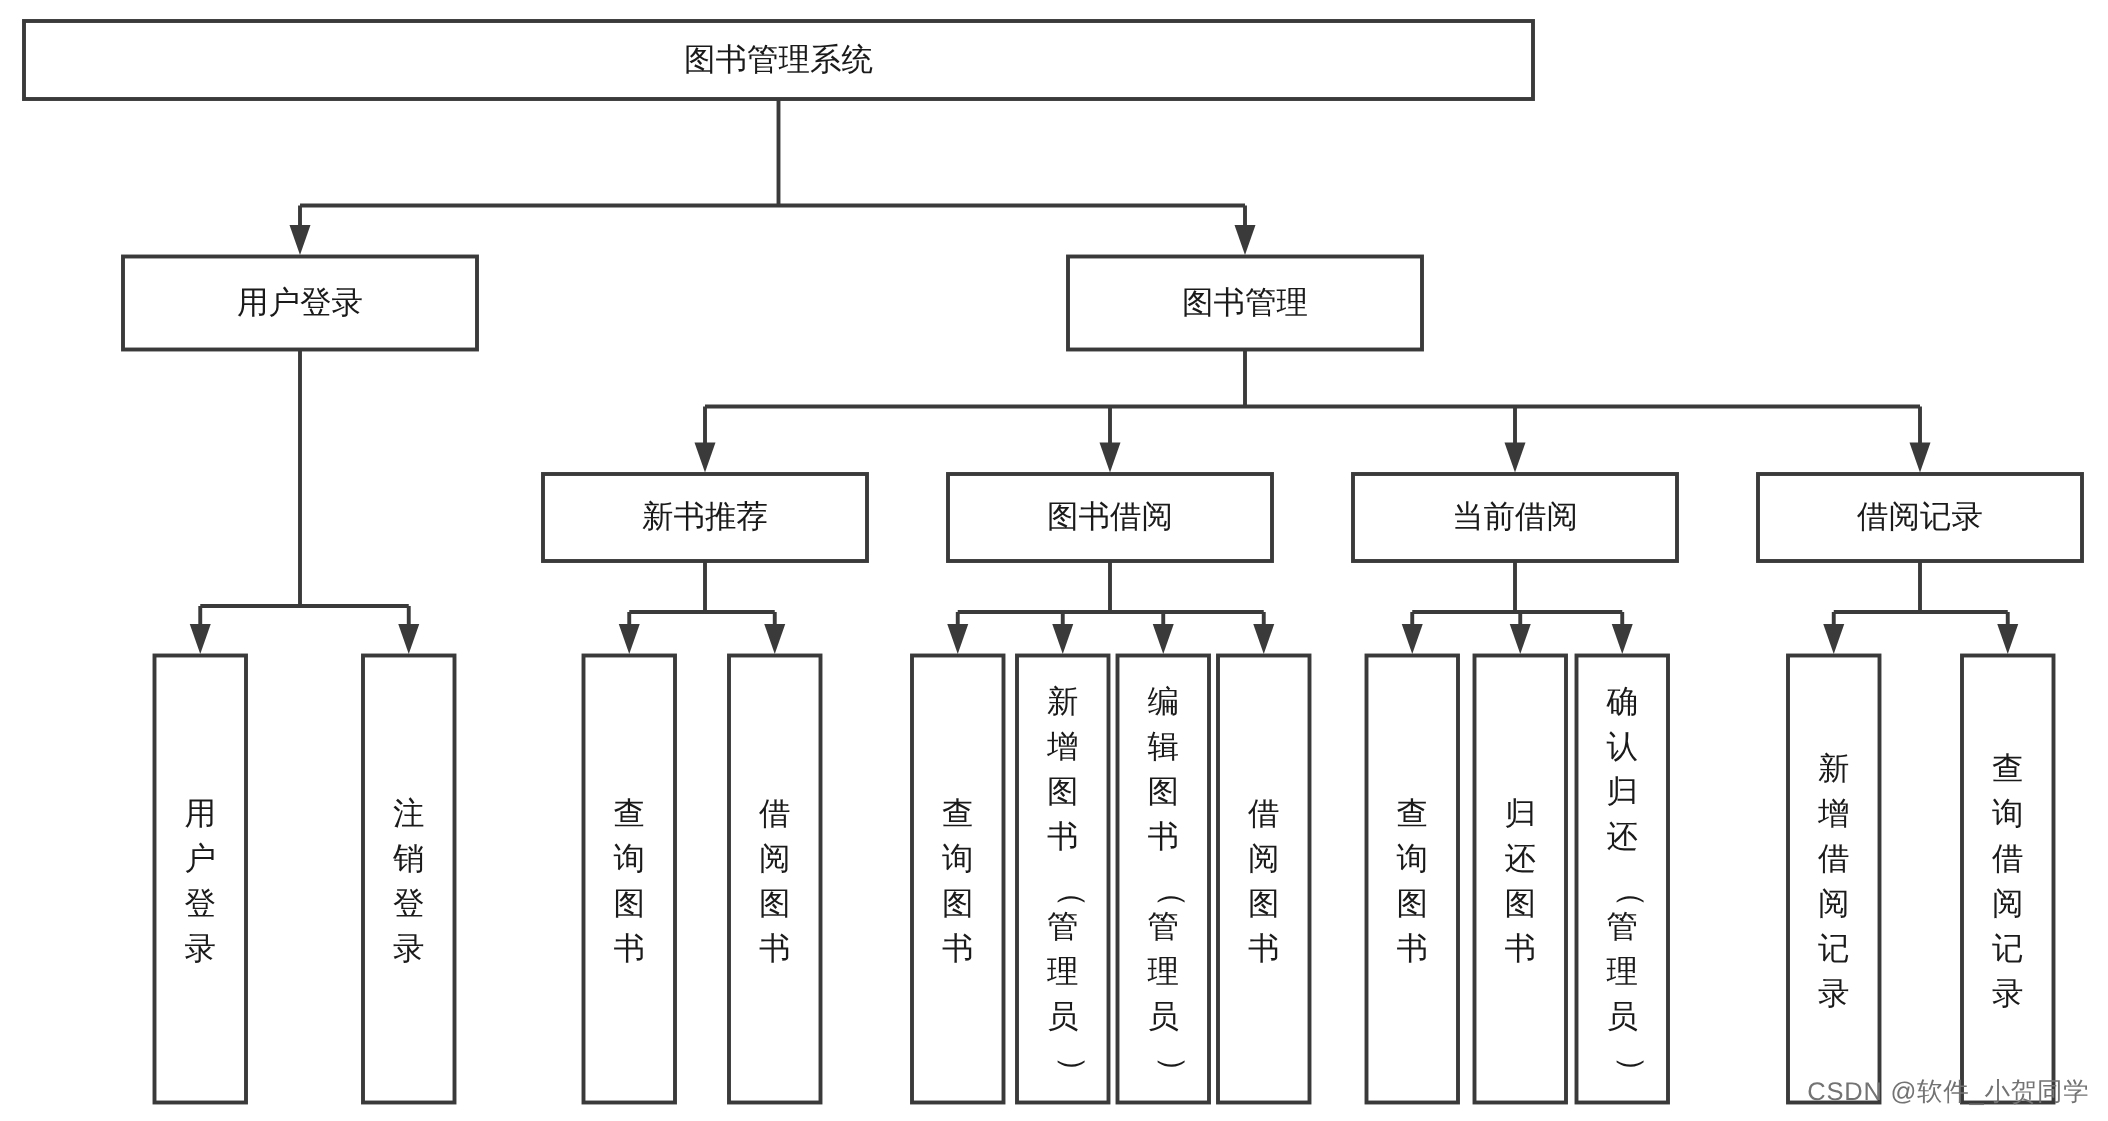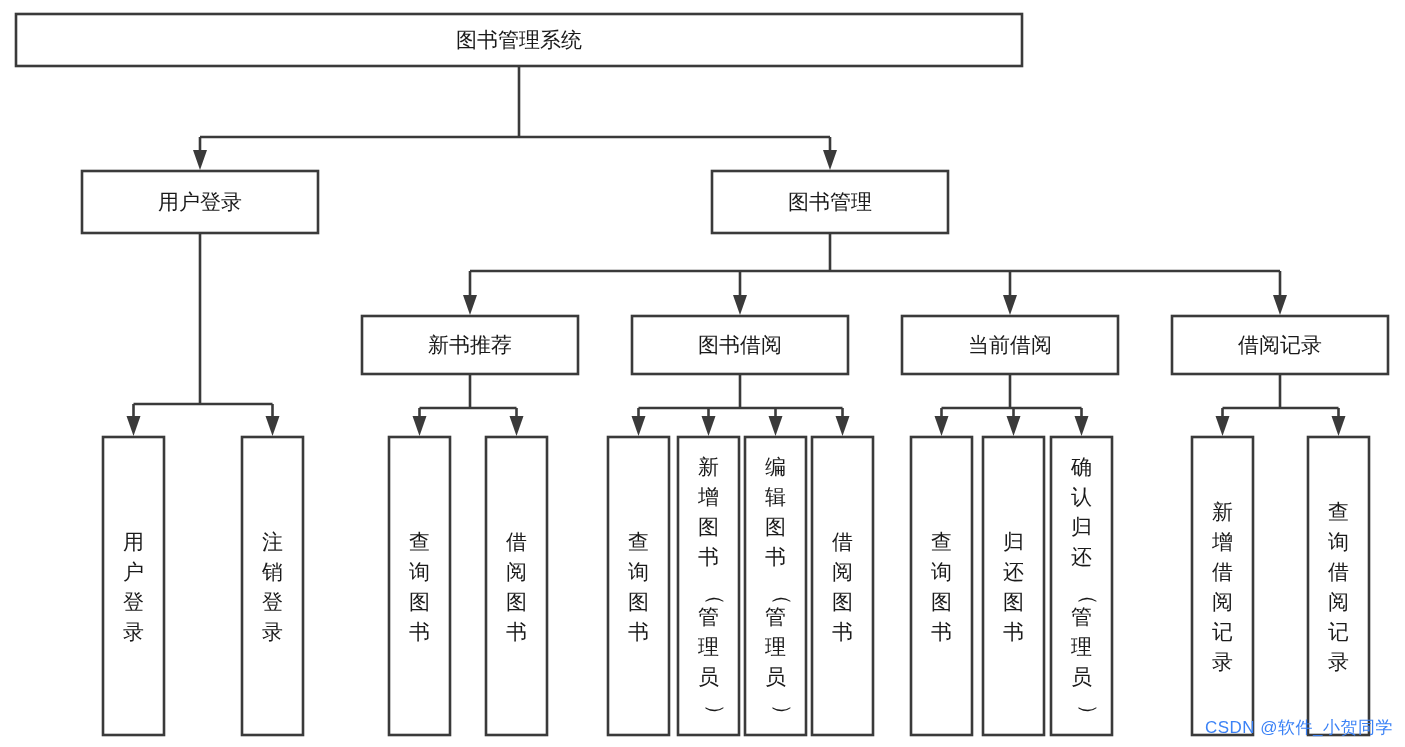--- a/index.html
+++ b/index.html
@@ -54,21 +54,21 @@
     font-family: "Liberation Sans", "DejaVu Sans", sans-serif;
     font-size: 21px;
     text-anchor: middle;
   }
   .watermark {
     position: absolute;
     right: 12px;
     bottom: 8px;
     font-family: "Liberation Sans", "DejaVu Sans", sans-serif;
     font-size: 17px;
-    color: #3b82f6;
+    color: #737373;
     white-space: nowrap;
     letter-spacing: 0.5px;
     user-select: none;
   }
 </style>
 </head>
 <body>
 
 <div id="diagram-root">
   <svg id="flowchart" viewBox="0 0 1405 747">

